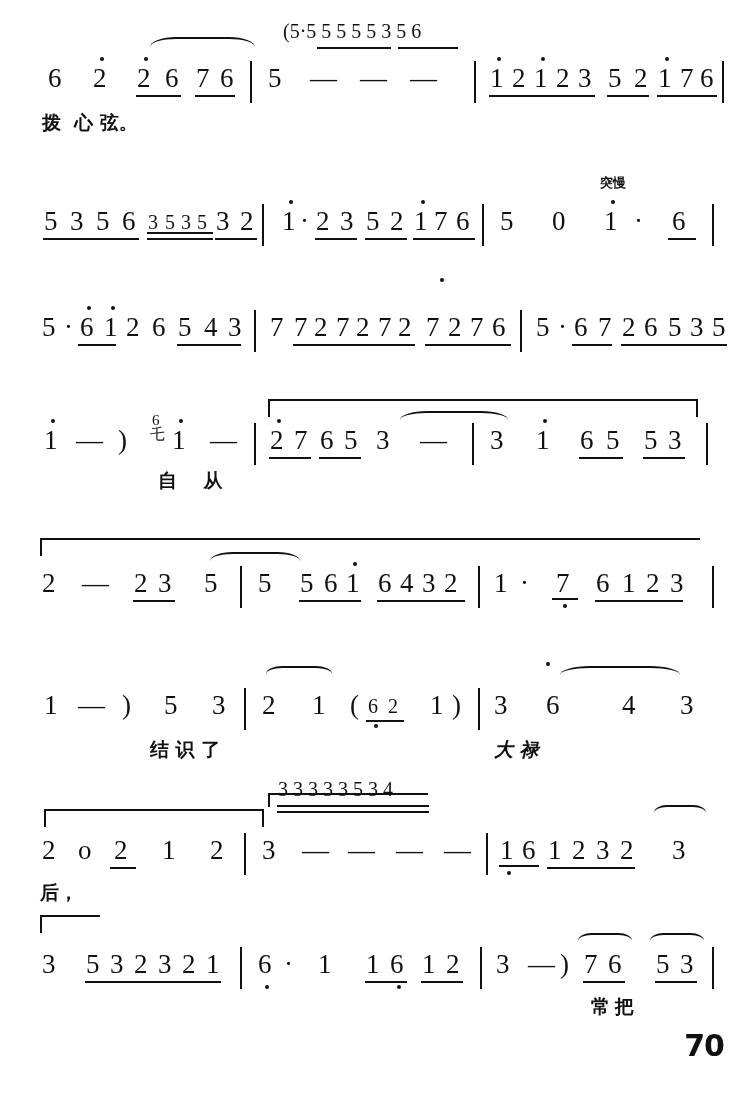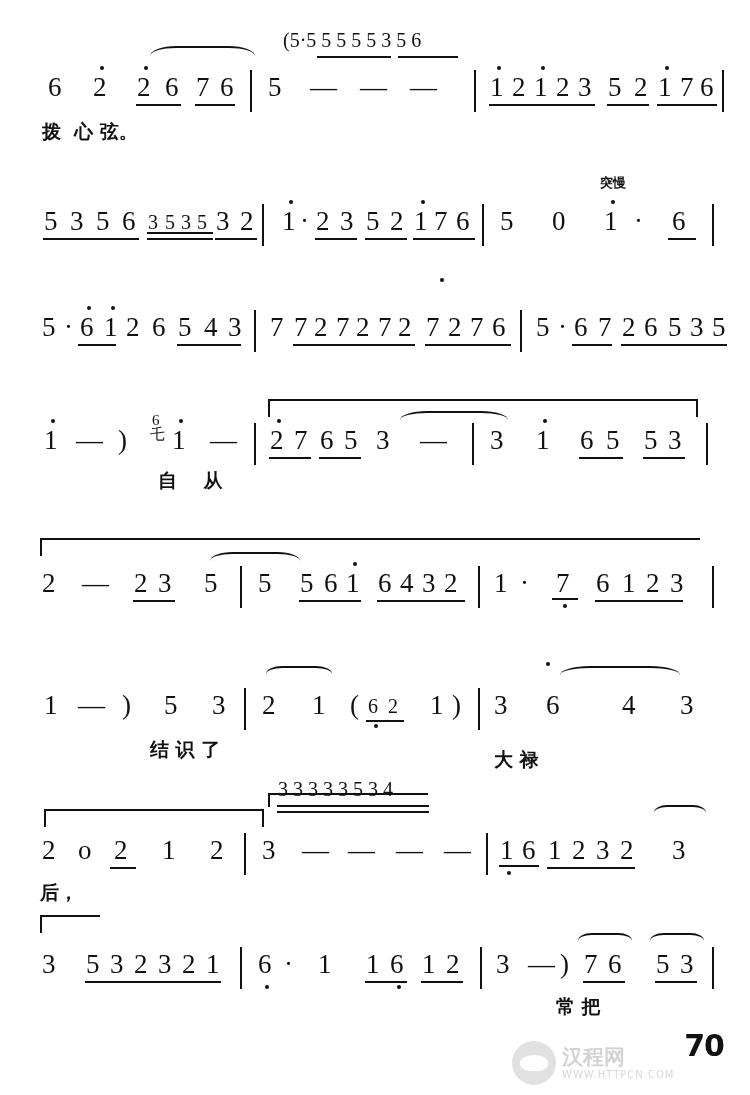--- a/index.html
+++ b/index.html
@@ -147,21 +147,21 @@
     font-size: 10px;
     color: #b8b8b8;
     letter-spacing: 1px;
   }
 </style>
 </head>
 <body>
 
 <div id="sheet">
 
-  <div class="sys" style="top:12px;height:150px;">
+  <div class="sys" style="top:3px;height:150px;">
 
     <div class="note small" style="left:283px;top:18px;">(5·5 5 5 5 5 3 5 6</div>
     <div class="beam" style="left:317px;top:44px;width:74px;"></div>
     <div class="beam" style="left:398px;top:44px;width:60px;"></div>
 
     <div class="slur" style="left:150px;top:34px;width:105px;height:18px;"></div>
 
     <div class="note" style="left:48px;top:62px;">6</div>
     <div class="note" style="left:93px;top:62px;">2</div>
     <div class="dot" style="left:100px;top:54px;"></div>
@@ -414,21 +414,21 @@
 
     <div class="bar" style="left:478px;top:38px;height:42px;"></div>
 
     <div class="note" style="left:494px;top:42px;">3</div>
     <div class="note" style="left:546px;top:42px;">6</div>
     <div class="dot" style="left:546px;top:12px;"></div>
     <div class="note" style="left:622px;top:42px;">4</div>
     <div class="note" style="left:680px;top:42px;">3</div>
 
     <div class="lyric" style="left:150px;top:90px;">结 识 了</div>
-    <div class="lyric" style="left:494px;top:100px;">大 禄</div>
+    <div class="lyric" style="left:494px;top:90px;font-style:italic;">大 禄</div>
   </div>
 
   <div class="sys" style="top:775px;height:140px;">
 
     <div class="note small" style="left:278px;top:4px;">3 3 3 3 3 5 3 4</div>
     <div class="beam" style="left:277px;top:30px;width:152px;"></div>
     <div class="beam" style="left:277px;top:36px;width:152px;"></div>
 
     <div class="phrase" style="left:44px;top:34px;width:220px;"></div>
     <div class="phrase-tick" style="left:44px;top:34px;height:18px;"></div>
@@ -505,26 +505,19 @@
     <div class="note" style="left:560px;top:46px;">)</div>
     <div class="note" style="left:584px;top:46px;">7</div>
     <div class="note" style="left:608px;top:46px;">6</div>
     <div class="beam" style="left:583px;top:76px;width:42px;"></div>
     <div class="note" style="left:656px;top:46px;">5</div>
     <div class="note" style="left:680px;top:46px;">3</div>
     <div class="beam" style="left:655px;top:76px;width:42px;"></div>
 
     <div class="bar" style="left:712px;top:42px;height:42px;"></div>
 
-    <div class="lyric" style="left:556px;top:92px;">常 把</div>
+    <div class="lyric" style="left:591px;top:92px;font-family:Liberation Serif, serif;">常 把</div>
   </div>
 
   <div id="page-num">70</div>
 
-  <div id="watermark">
-    <div class="wm-circle"></div>
-    <div class="wm-text">
-      <div class="wm-main">汉程网</div>
-      <div class="wm-sub">WWW.HTTPCN.COM</div>
-    </div>
-  </div>
 
 </div>
 
 </body></html>

